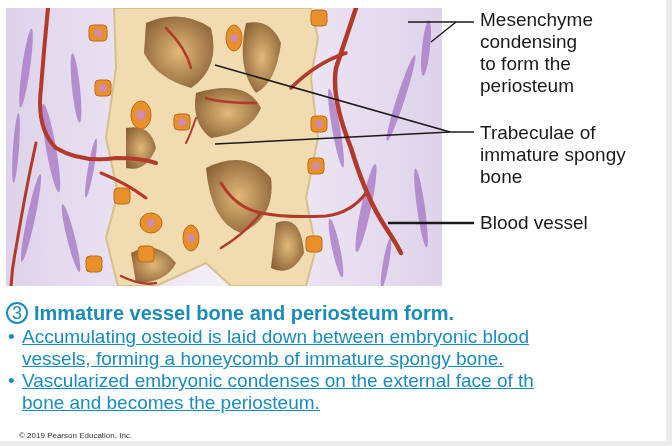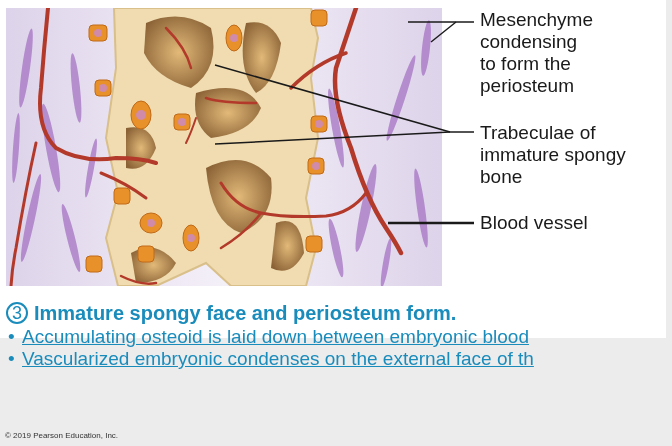--- a/index.html
+++ b/index.html
@@ -1,27 +1,27 @@
 <!DOCTYPE html>
 <html><head>
 <meta charset="utf-8">
 <style>
   html, body { margin:0; padding:0; }
   body { width:672px; height:446px; background:#ececec; position:relative; overflow:hidden; font-family:"Liberation Sans", sans-serif; }
-  .panel { position:absolute; left:0; top:0; width:666px; height:338px; background:#ffffff; }
+  .panel { position:absolute; left:0; top:0; width:666px; height:441px; background:#ffffff; }
   .illus { position:absolute; left:6px; top:8px; width:436px; height:278px; overflow:hidden; }
   .illus svg { display:block; }
   .labels { position:absolute; left:0; top:0; width:672px; height:290px; }
   .label { position:absolute; left:480px; font-size:19px; line-height:22px; color:#1a1a1a; white-space:pre-line; }
   .caption { position:absolute; left:6px; top:300px; width:666px; color:#1a8cbc; }
   .step-head { display:flex; align-items:center; font-size:20px; font-weight:bold; height:26px; }
   .step-num { width:22px; height:22px; border:2px solid #1a8cbc; border-radius:50%; display:inline-flex; align-items:center; justify-content:center; font-size:18px; font-weight:normal; margin-right:6px; box-sizing:border-box; }
   .bullet { position:relative; padding-left:16px; font-size:19px; line-height:22px; white-space:nowrap;text-decoration:underline; }
   .bullet::before { content:"•"; position:absolute; left:2px; }
-  .copyright { position:absolute; left:5px; top:431px; font-size:8px; color:#333; }
+  .copyright { position:absolute; left:19px; top:431px; font-size:8px; color:#333; }
 </style>
 </head>
 <body>
 
 <div class="panel">
 
   <div class="illus">
     <svg width="436" height="278" viewBox="0 0 436 278" xmlns="http://www.w3.org/2000/svg">
       <defs>
         <linearGradient id="mes" x1="0" x2="1">
@@ -129,24 +129,26 @@
 to form the
 periosteum</div>
   <div class="label" style="top:212px;">Blood vessel</div>
   <div class="label" style="top:122px;">Trabeculae of
 immature spongy
 bone</div>
 
   <div class="caption">
     <div class="step-head">
       <span class="step-num">3</span>
-      <span>Immature spongy face and periosteum form.</span>
+      <span>Immature vessel bone and periosteum form.</span>
     </div>
     <div class="bullet">
       <div>Accumulating osteoid is laid down between embryonic blood</div>
+      <div>vessels, forming a honeycomb of immature spongy bone.</div>
     </div>
     <div class="bullet">
       <div>Vascularized embryonic condenses on the external face of th</div>
+      <div>bone and becomes the periosteum.</div>
     </div>
   </div>
 
   <div class="copyright">© 2019 Pearson Education, Inc.</div>
 </div>
 
 </body></html>

